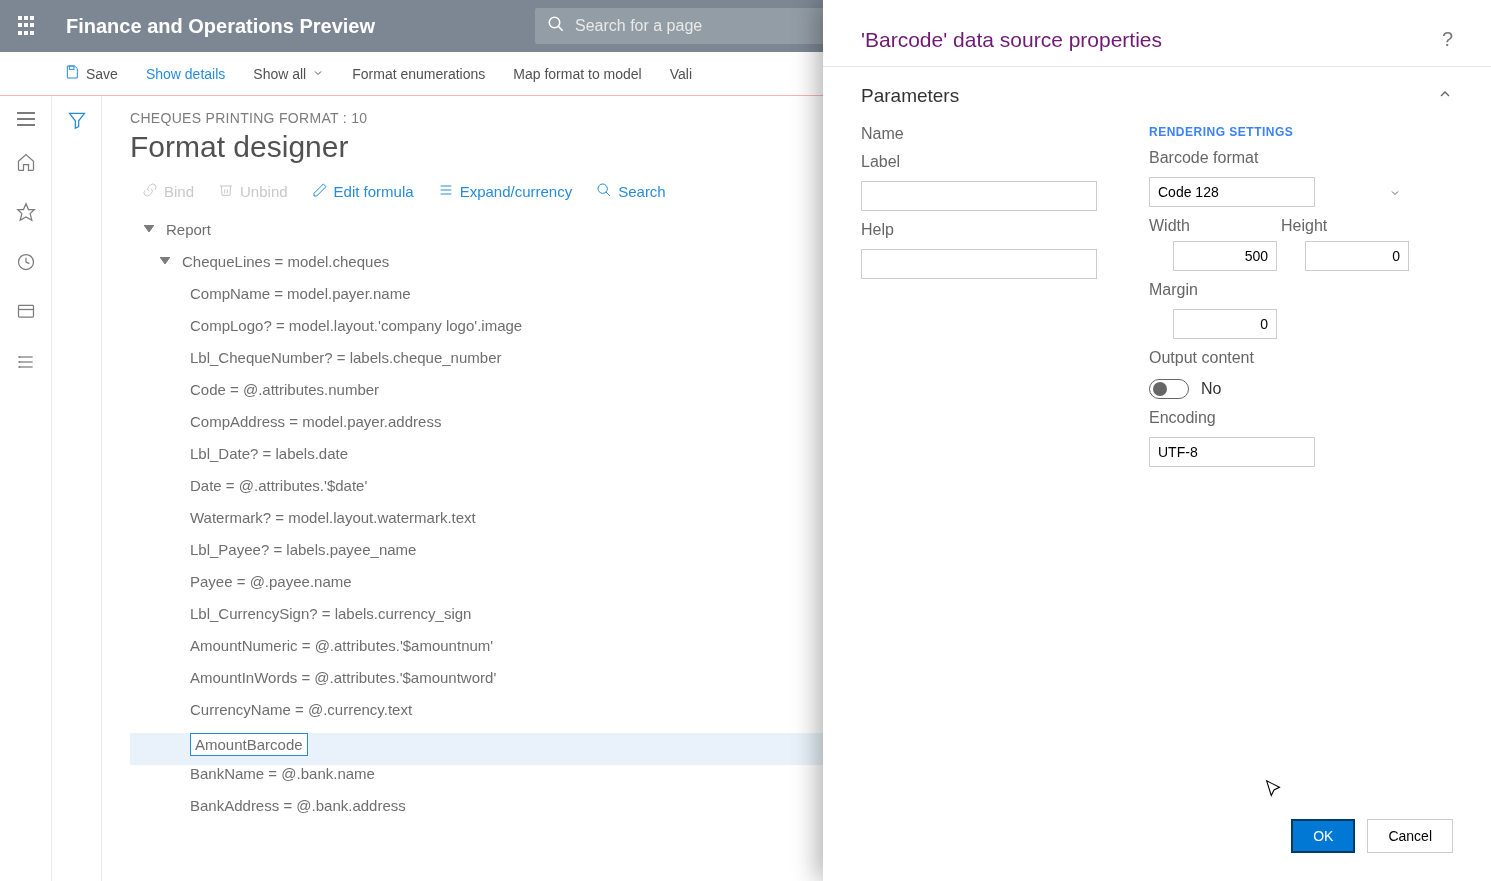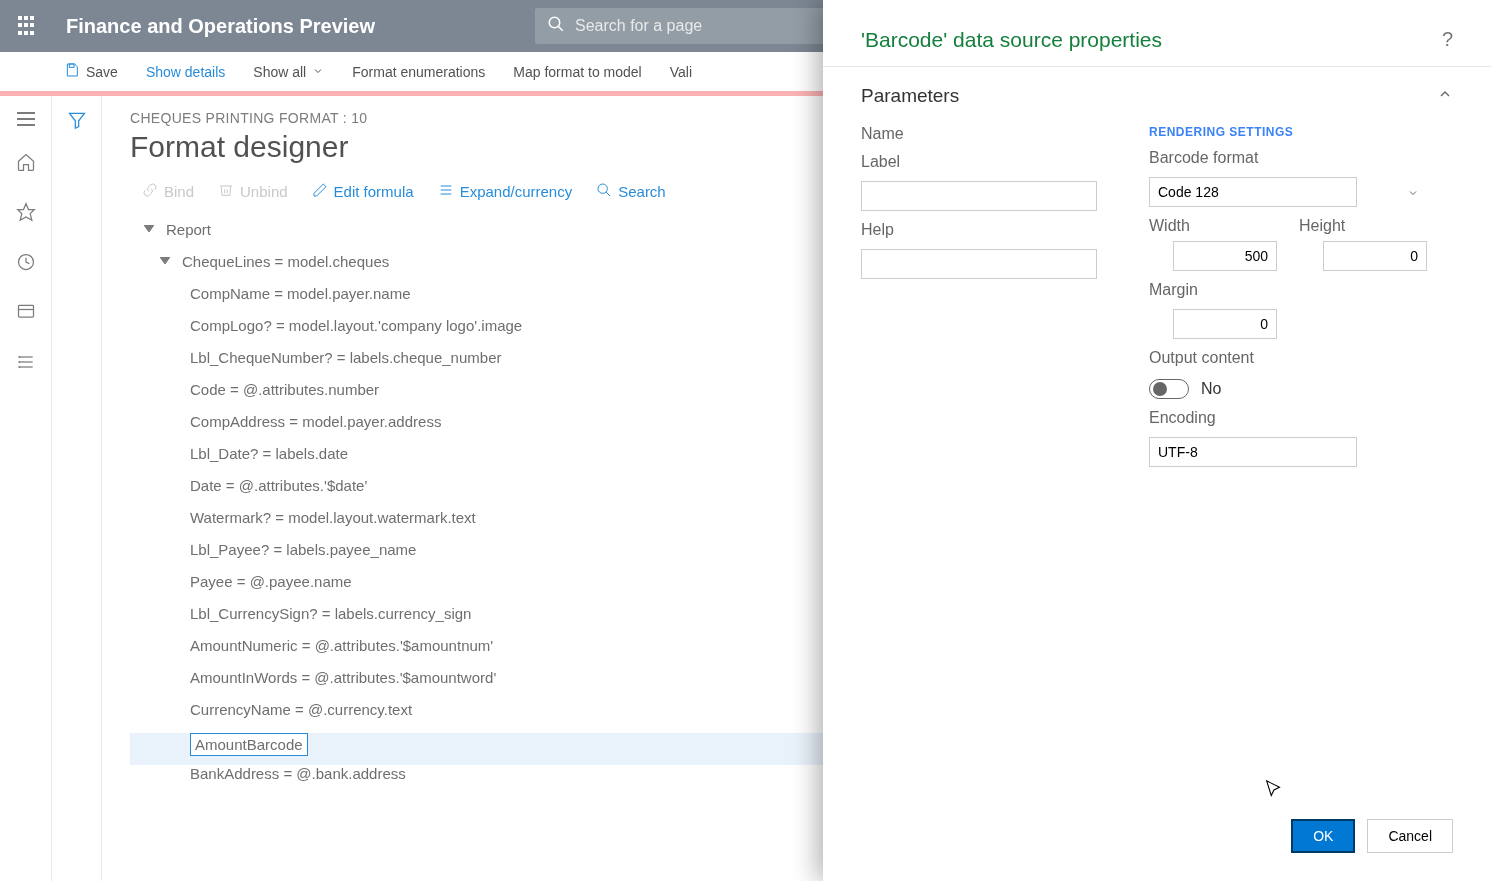--- a/index.html
+++ b/index.html
@@ -6,21 +6,21 @@
     body { background: #fff; color: #333; overflow: hidden; width:1491px; height:881px; position:relative; }
     .topbar { height: 52px; background: #667380; color:#fff; display:flex; align-items:center; padding-left:14px; }
     .waffle { width:28px; height:28px; display:flex; flex-wrap:wrap; gap:2px; padding:4px; cursor:pointer; }
     .waffle span { width:4px; height:4px; background:#fff; display:block; }
     .brand { font-size:20px; font-weight:600; margin-left:24px; }
     .search-wrap { margin-left:160px; background:rgba(255,255,255,0.18); border-radius:2px; height:36px; width:450px; display:flex; align-items:center; padding:0 12px; }
     .search-wrap svg { width:18px; height:18px; stroke:#fff; fill:none; stroke-width:2; }
     .search-wrap input { background:transparent; border:none; outline:none; color:#fff; font-size:16px; margin-left:10px; width:100%; }
     .search-wrap input::placeholder { color:#e6e6e6; }
 
-    .cmdbar { height:44px; border-bottom:5px solid #fca5a5; display:flex; align-items:center; padding-left:64px; gap:28px; color:#333; font-size:14px; }
+    .cmdbar { height:44px; border-bottom:1px solid #fca5a5; display:flex; align-items:center; padding-left:64px; gap:28px; color:#333; font-size:14px; }
     .cmd-group { display:flex; align-items:center; gap:6px; cursor:pointer; }
     .cmd-link { color:#0078d4; }
     .save-icon svg { width:16px; height:16px; stroke:#0078d4; fill:none; stroke-width:1.5; }
     .chev-dn { display:inline-block; } 
     .chev-dn svg{ width:12px; height:12px; stroke:#333; fill:none; stroke-width:2;}
 
     .body-row { display:flex; height:calc(881px - 52px - 44px); }
     .railbar { width:52px; border-right:1px solid #e6e6e6; display:flex; flex-direction:column; align-items:center; padding-top:16px; gap:26px; }
     .railbar svg { width:20px; height:20px; stroke:#666; fill:none; stroke-width:1.5; cursor:pointer; }
     .rail-burger { display:flex; flex-direction:column; gap:4px; cursor:pointer; }
@@ -43,38 +43,38 @@
     .tree-row .caret svg { width:10px; height:10px; stroke:#666; fill:#666; }
     .lvl1 { padding-left:14px; }
     .lvl2 { padding-left:30px; }
     .lvl3 { padding-left:60px; }
     .tree-row.selected { background:#e6f0fa; }
     .tree-row.selected .label-box { border:1px solid #0078d4; padding:2px 4px; background:#fff; }
 
     
     .panel { position:absolute; top:0; right:0; width:668px; height:881px; background:#fff; box-shadow:-6px 0 24px rgba(0,0,0,0.3); display:flex; flex-direction:column; }
     .panel-head { padding:28px 38px 14px 38px; border-bottom:1px solid #e6e6e6; display:flex; justify-content:space-between; align-items:flex-start; }
-    .panel-head h2 { font-size:21px; font-weight:400; color:#15803d; }
+    .panel-head h2 { font-size:21px; font-weight:400; color:#701a75; }
     .help-q { font-size:20px; color:#777; cursor:pointer; }
     .panel-body { padding:18px 38px; flex:1; overflow:auto; }
     .section-head { display:flex; justify-content:space-between; align-items:center; margin-bottom:18px; }
     .section-head h3 { font-size:19px; font-weight:400; }
     .section-head svg { width:16px; height:16px; stroke:#666; fill:none; stroke-width:2;}
     .form-cols { display:flex; gap:52px; }
     .col { display:flex; flex-direction:column; gap:10px; }
     .col label { font-size:16px; color:#666; }
     .col .render-title { font-size:12px; color:#3b82f6; letter-spacing:0.5px; font-weight:600; }
     .col input[type=text], .col input[type=number] { height:30px; border:1px solid #ccc; padding:0 8px; font-size:14px; outline:none; }
     .w-full { width:236px; }
     .w-num { width:104px; text-align:right;margin-left:24px; }
-    .w-sel { width:208px; }
+    .w-sel { width:166px; }
     .select-box { position:relative; }
     .select-box .chev { position:absolute; right:8px; top:8px; pointer-events:none; }
     .select-box .chev svg { width:12px; height:12px; stroke:#666; fill:none; stroke-width:2;}
-    .row2 { display:flex; gap:22px; }
+    .row2 { display:flex; gap:4px; }
     .toggle-row { display:flex; align-items:center; gap:12px; margin-top:2px; }
     .toggle { width:40px; height:20px; border-radius:10px; border:1px solid #666; background:#fff; position:relative; cursor:pointer; }
     .toggle .knob { width:14px; height:14px; border-radius:50%; background:#666; position:absolute; top:2px; left:3px; }
     .panel-foot { padding:14px 38px 28px; display:flex; justify-content:flex-end; gap:12px; }
     .btn { height:34px; padding:0 20px; font-size:14px; border:1px solid #ccc; background:#fff; cursor:pointer; }
     .btn-primary { background:#0078d4; color:#ffffff; border:2px solid #003a66; }
 
     .dimmer { position:absolute; top:0; left:0; width:calc(1491px - 668px); height:881px; background:rgba(255,255,255,0.15); pointer-events:none; }
 
     
@@ -241,20 +241,21 @@
           <div class="tree-row lvl3">Payee = @.payee.name</div>
           <div class="tree-row lvl3">Lbl_CurrencySign? = labels.currency_sign</div>
           <div class="tree-row lvl3">AmountNumeric = @.attributes.'$amountnum'</div>
           <div class="tree-row lvl3">AmountInWords = @.attributes.'$amountword'</div>
           <div class="tree-row lvl3">CurrencyName = @.currency.text</div>
         </div>
       <div class="tree-row lvl3 selected">
         <span class="label-box">AmountBarcode</span>
       </div>
       <div id="tree-rest">
+          <div class="tree-row lvl3">BankName = @.bank.name</div>
           <div class="tree-row lvl3">BankAddress = @.bank.address</div>
         </div>
     </div>
   </div>
 </div>
 
 <div class="dimmer"></div>
 
 <div class="panel">
   <div class="panel-head">

